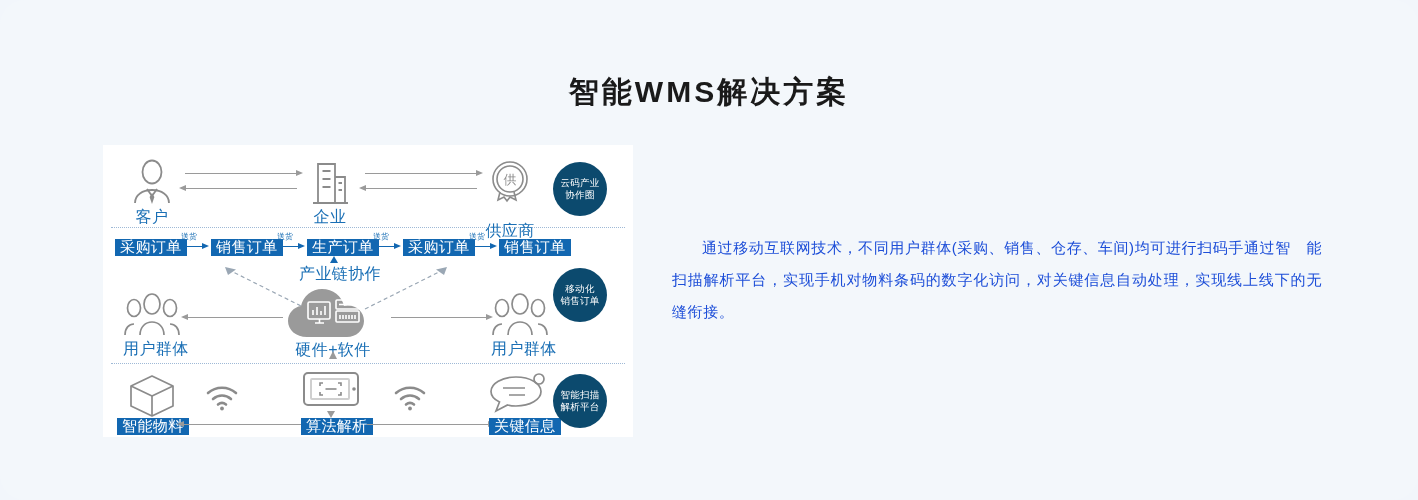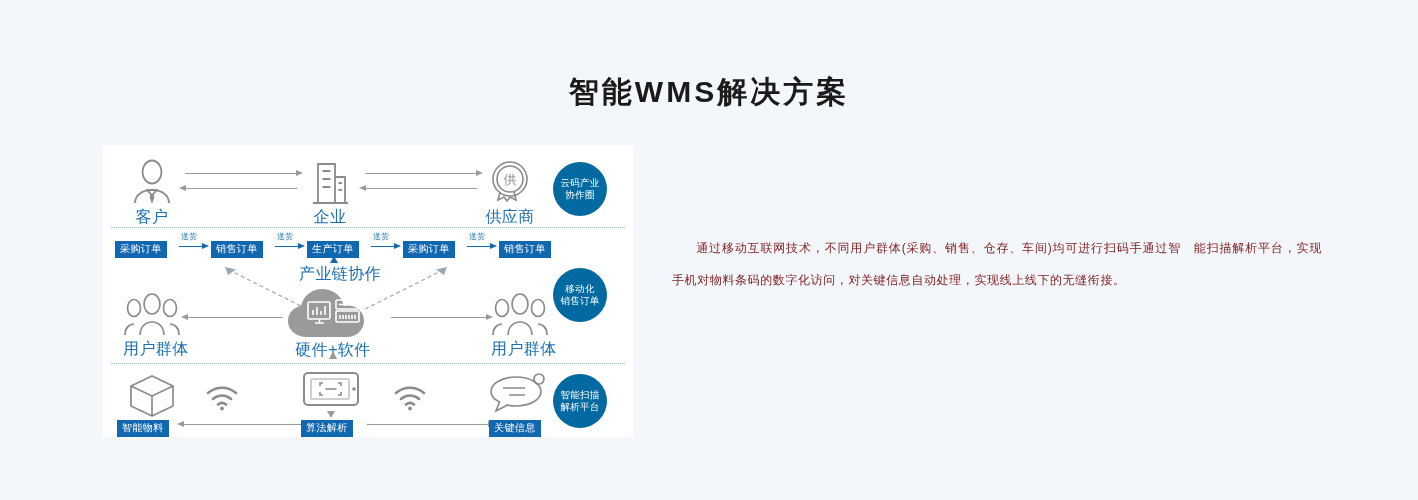--- a/index.html
+++ b/index.html
@@ -45,21 +45,21 @@
   .label-blue {
     color: #1a6fb5;
     font-size: 16px;
     text-align: center;
     white-space: nowrap;
     letter-spacing: .4px;
   }
   .tag {
     background: #1267b1;
     color: #ffffff;
-    font-size: 10px;
+    font-size: 15px;
     padding: 2px 5px 3px 5px;
     white-space: nowrap;
     letter-spacing: .4px;
     display: inline-block;
     line-height: 12px;
   }
   .smalltag {
     color: #1a6fb5;
     font-size: 8px;
     white-space: nowrap;
@@ -87,39 +87,39 @@
   .arrow-blue.right::after { border-left-color: #1267b1; }
 
   
   .dashed { position: absolute; }
 
   
   .circle {
     position: absolute;
     width: 54px; height: 54px;
     border-radius: 50%;
-    background: #0369a1;
+    background: #0c4a6e;
     color: #ffffff;
     font-size: 9.5px;
     line-height: 12px;
     display: flex;
     flex-direction: column;
     align-items: center;
     justify-content: center;
     text-align: center;
     letter-spacing: .3px;
   }
 
   
   .para {
     position: absolute;
     left: 672px; top: 232px;
     width: 650px;
-    color: #7f1d1d;
-    font-size: 12px;
+    color: #1d4ed8;
+    font-size: 15px;
     line-height: 32px;
     letter-spacing: .6px;
     text-align: justify;
   }
   .para .indent { display: inline-block; width: 2em; }
 
   svg { display: block; }
 </style>
 </head>
 <body>
@@ -172,21 +172,21 @@
       <span>
         <svg width="58" height="46" viewBox="0 0 58 46">
           <g fill="none" stroke="#8b8b8b" stroke-width="1.6">
             <circle cx="29" cy="20" r="17"></circle>
             <circle cx="29" cy="20" r="13"></circle>
             <path d="M19 33l-2 8 6-3 3 4 3-4 6 3-2-8"></path>
           </g>
           <text x="29" y="25" font-size="13" fill="#8b8b8b" text-anchor="middle" font-family="'Liberation Sans',sans-serif">供</text>
         </svg>
       </span>
-      <div class="label-blue" style="margin-top:2px;">供应商</div>
+      <div class="label-blue" style="margin-top:16px;">供应商</div>
     </div>
 
     <div class="circle" style="left:450px; top:17px;">
       <span>云码产业</span>
       <span>协作圈</span>
     </div>
 
     <div class="node" style="left:12px; top:93px;">
       <span class="tag">采购订单</span>
     </div>

